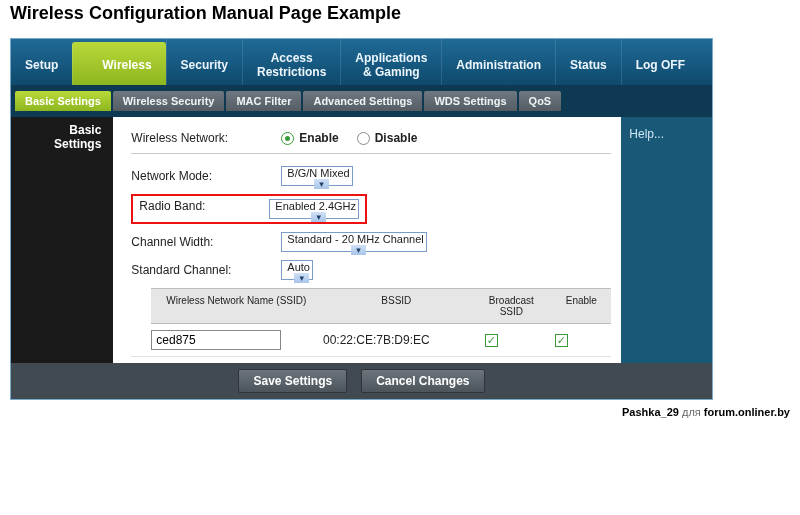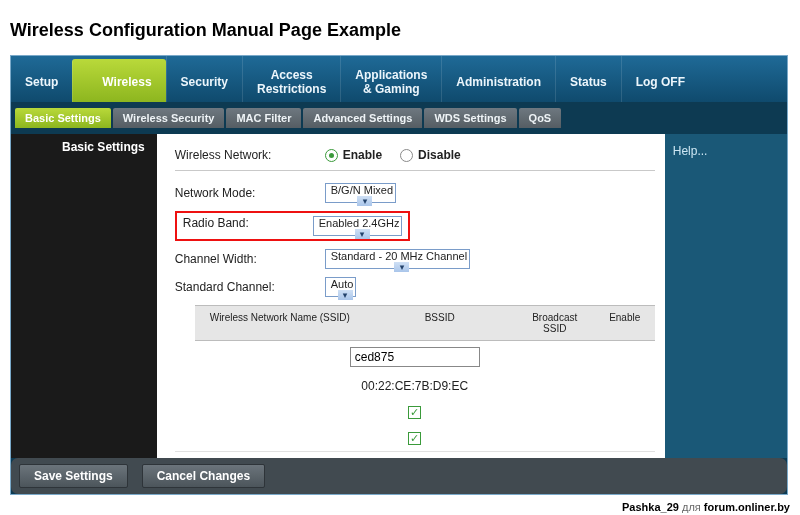--- a/index.html
+++ b/index.html
@@ -1,18 +1,18 @@
 <!DOCTYPE html>
 <html><head>
 <meta charset="utf-8">
 <style>
   * { box-sizing: border-box; margin: 0; padding: 0; }
   body { font-family: Arial, Helvetica, sans-serif; background: #fff; width: 800px; }
-  .page-title { font-weight: bold; font-size: 18px; padding: 20px 10px 14px 10px; }
-  .router-frame { margin: 0 10px 4px 10px; border: 1px solid #7aa9c9; background: #0d3a52; width: 778px; }
+  .page-title { font-weight: bold; font-size: 18px; padding: 3px 10px 14px 10px; }
+  .router-frame { margin: 0 10px 4px 10px; border: 1px solid #7aa9c9; background: #0d3a52; width: 703px; }
   .top-nav { display: flex; align-items: stretch; height: 46px; background: linear-gradient(#1f6a97,#0f4a6d); }
   .top-nav .item { color: #ecf6fc; font-size: 12px; font-weight: bold; padding: 8px 14px 0 14px; display: flex; align-items: center; cursor: pointer; text-align: center; line-height: 1.15; border-left: 1px solid rgba(255,255,255,0.12); }
   .top-nav .item:first-child { border-left: none; }
   .top-nav .item.active { background: linear-gradient(#b9d93a,#8db61f); color: #fff; border-radius: 3px 3px 0 0; margin-top: 3px; margin-bottom: 0; padding-top: 5px; padding-left: 29px; }
   .sub-nav { display: flex; gap: 2px; padding: 6px 0 6px 4px; background: #0d3a52; flex-wrap: wrap; }
   .sub-tab { background: linear-gradient(#6e7880,#555d63); color: #eef3f6; font-size: 11px; font-weight: bold; padding: 4px 10px; border-radius: 2px 2px 0 0; cursor: pointer; }
   .sub-tab.active { background: linear-gradient(#b9d93a,#8db61f); color: #fff; }
   .body-row { display: flex; }
   .left-col { width: 170px; background: #1a1a1a; }
   .left-title { background: #1a1a1a; color: #fff; font-weight: bold; font-size: 12px; text-align: right; padding: 6px 12px; }
@@ -29,24 +29,24 @@
   .sel-box { display: inline-flex; align-items: center; border: 1px solid #7a9cc9; background: #fff; height: 20px; padding: 0 2px 0 5px; font-size: 11px; cursor: pointer; flex-direction: column; }
   .sel-box .arrow { width: 15px; height: 16px; background: linear-gradient(#cfe0f5,#a9c5ea); margin-left: 6px; display: inline-flex; align-items: center; justify-content: center; color: #23426b; font-size: 9px; }
   .highlight-box { border: 2px solid #e11; padding: 3px 6px; display: inline-flex; }
   .table-wrap { margin-top: 8px; }
   .thead { display: flex; background: #e6e6e6; border-top: 1px solid #bcbcbc; border-bottom: 1px solid #bcbcbc; font-weight: normal; font-size: 10px; margin-left: 20px; }
   .thead .th, .trow .td { padding: 6px 6px; text-align: center; }
   .th1, .td1 { width: 170px; }
   .th2, .td2 { width: 150px; }
   .th3, .td3 { width: 80px; }
   .th4, .td4 { width: 60px; }
-  .trow { display: flex; align-items: center; border-bottom: 1px solid #e1e1e1; flex-direction: column; }
+  .trow { display: flex; align-items: center; border-bottom: 1px solid #e1e1e1; }
   .ssid-input { width: 130px; height: 20px; border: 1px solid #888; font-size: 12px; padding: 1px 4px; }
   .chk { width: 13px; height: 13px; border: 1px solid #3a9a3a; display: inline-flex; align-items: center; justify-content: center; color: #3a9a3a; font-size: 11px; background: #fff; }
-  .button-bar { background: #414a50; display: flex; gap: 14px; padding: 6px 8px; border-radius: 7px; }
+  .button-bar { background: #414a50; display: flex; justify-content: center; gap: 14px; padding: 6px 8px; }
   .btn { background: linear-gradient(#6b747b,#4c555b); color: #fff; font-weight: bold; font-size: 12px; border: 1px solid #2e3439; padding: 4px 14px; cursor: pointer; border-radius: 2px; }
   .watermark { text-align: right; font-size: 11px; color: #666; padding: 2px 10px 0 0; }
   .watermark .bold { color: #000; font-weight: bold; }
 </style>
 </head>
 <body>
 
 <div class="page-title">Wireless Configuration Manual Page Example</div>
 
 <div class="router-frame">

